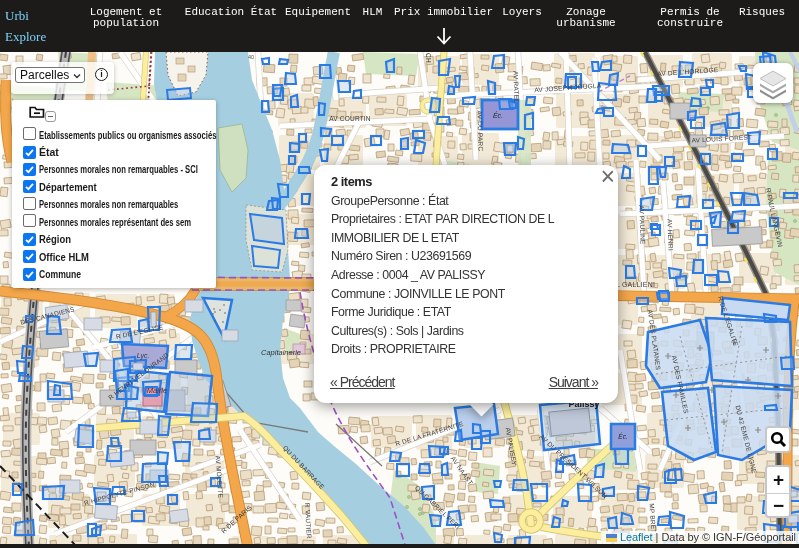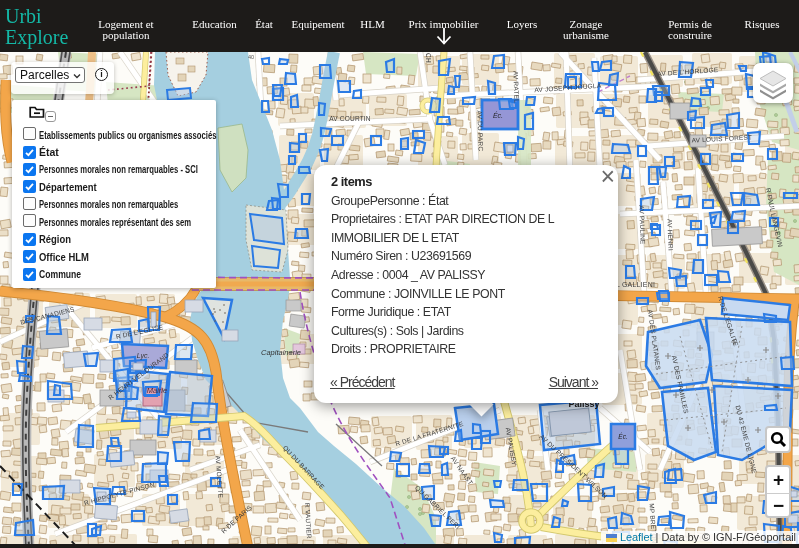--- a/index.html
+++ b/index.html
@@ -1,20 +1,20 @@
 <!DOCTYPE html>
 <html><head><meta charset="utf-8">
 <style>
 * { margin:0; padding:0; box-sizing:border-box; }
 html,body { width:799px; height:548px; overflow:hidden; }
 body { font-family:"Liberation Sans", sans-serif; position:relative; background:#fdfcf8; }
 #map { position:absolute; left:0; top:0; }
 #topbar { position:absolute; left:0; top:0; width:799px; height:52px; background:#1d1b19; z-index:20; }
-#brand { position:absolute; left:5px; top:6px; font-family:"Liberation Serif",serif; font-size:20px; line-height:20.5px; color:#14b8a6; }
-.nitem { position:absolute; top:6.5px; transform:translateX(-50%); font-family:Liberation Serif, serif; font-size:11px; line-height:11.3px; color:#fff; text-align:center; white-space:nowrap;margin-top:12px; }
+#brand { position:absolute; left:5px; top:6px; font-family:"Liberation Serif",serif; font-size:13px; line-height:20.5px; color:#7dd3fc; }
+.nitem { position:absolute; top:6.5px; transform:translateX(-50%); font-family:Liberation Mono, monospace; font-size:11px; line-height:11.3px; color:#fff; text-align:center; white-space:nowrap; }
 #navarrow { position:absolute; left:436px; top:27px; }
 #botbar { position:absolute; left:0; bottom:0; width:799px; height:4px; background:#1d1b19; z-index:20; }
 #parcbox { position:absolute; left:11px; top:62px; width:103px; height:32px; background:rgba(255,255,255,0.8); border-radius:4px; z-index:15; box-shadow:0 1px 4px rgba(0,0,0,0.25); }
 #parcsel { position:absolute; left:4px; top:5px; width:70px; height:16px; border:1px solid #747474; border-radius:3px; background:#fff; font-size:12px; line-height:14px; padding-left:4px; color:#111; }
 #parcsel svg { position:absolute; right:3px; top:4px; }
 #infoi { position:absolute; left:84px; top:5.5px; width:13px; height:13px; border:1.6px solid #1a1a1a; border-radius:50%; text-align:center; font-size:9px; line-height:10px; font-weight:bold; color:#1a1a1a; background:rgba(255,255,255,0.5); }
 #chkpanel { position:absolute; left:11.5px; top:99.5px; width:204px; height:188px; background:#fff; border-radius:2px; z-index:15; box-shadow:0 1px 5px rgba(0,0,0,0.3);font-weight:bold; }
 #fold1 { position:absolute; left:17px; top:5px; }
 #fold2 { position:absolute; left:33.5px; top:11.5px; width:11px; height:11px; border:1.2px solid #999; border-radius:3px; }
 #fold2:after { content:""; position:absolute; left:2px; top:4px; width:5px; height:1.4px; background:#666; }

